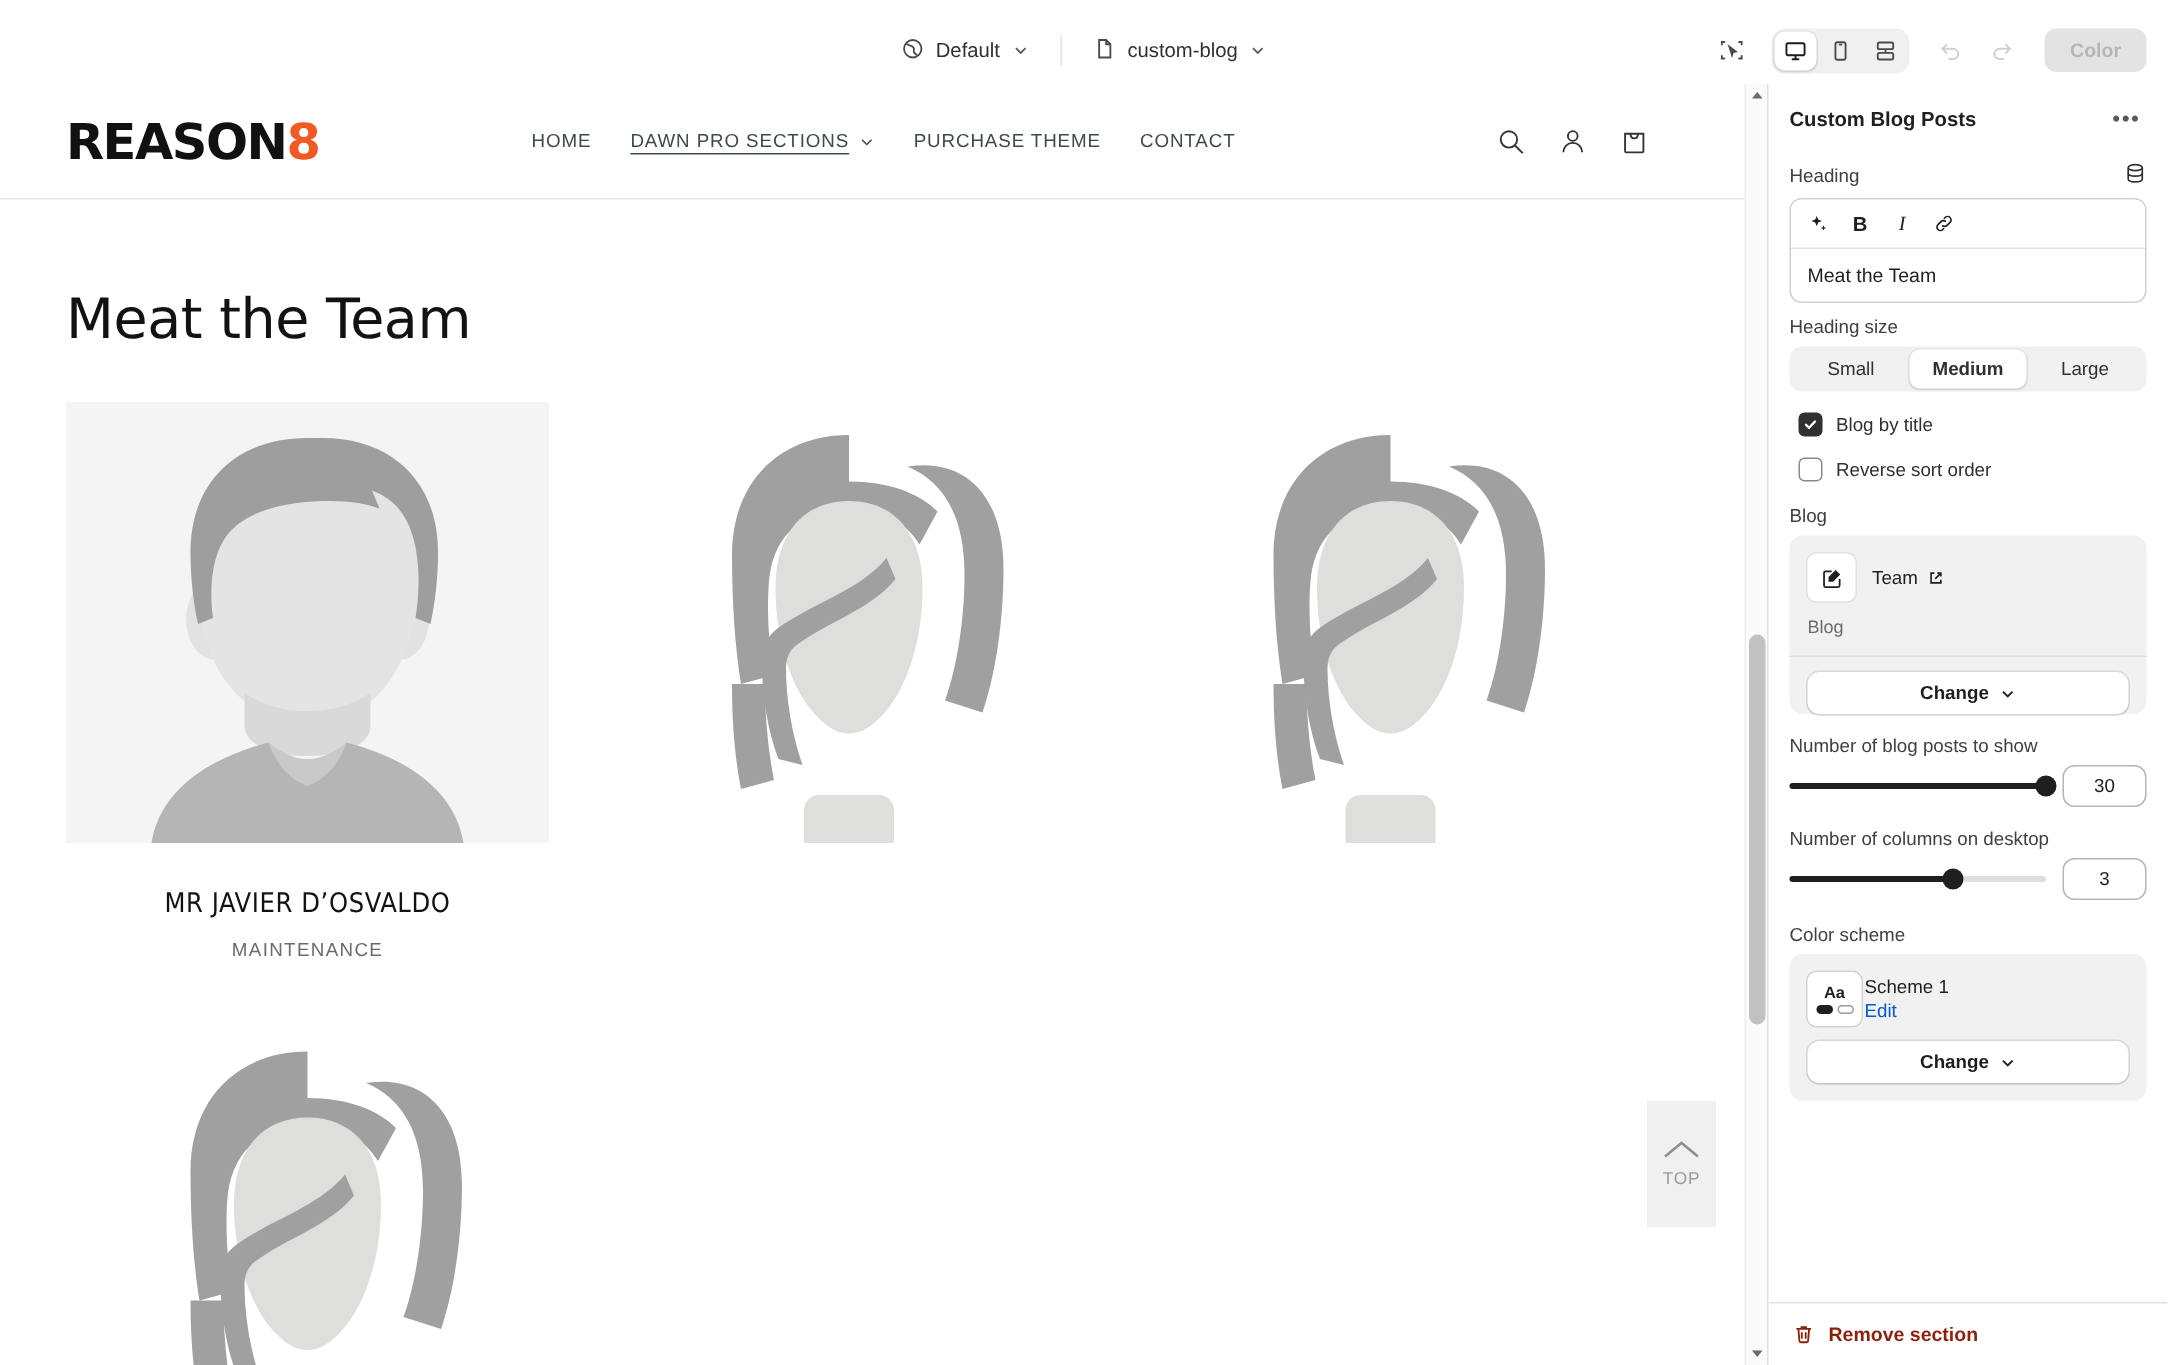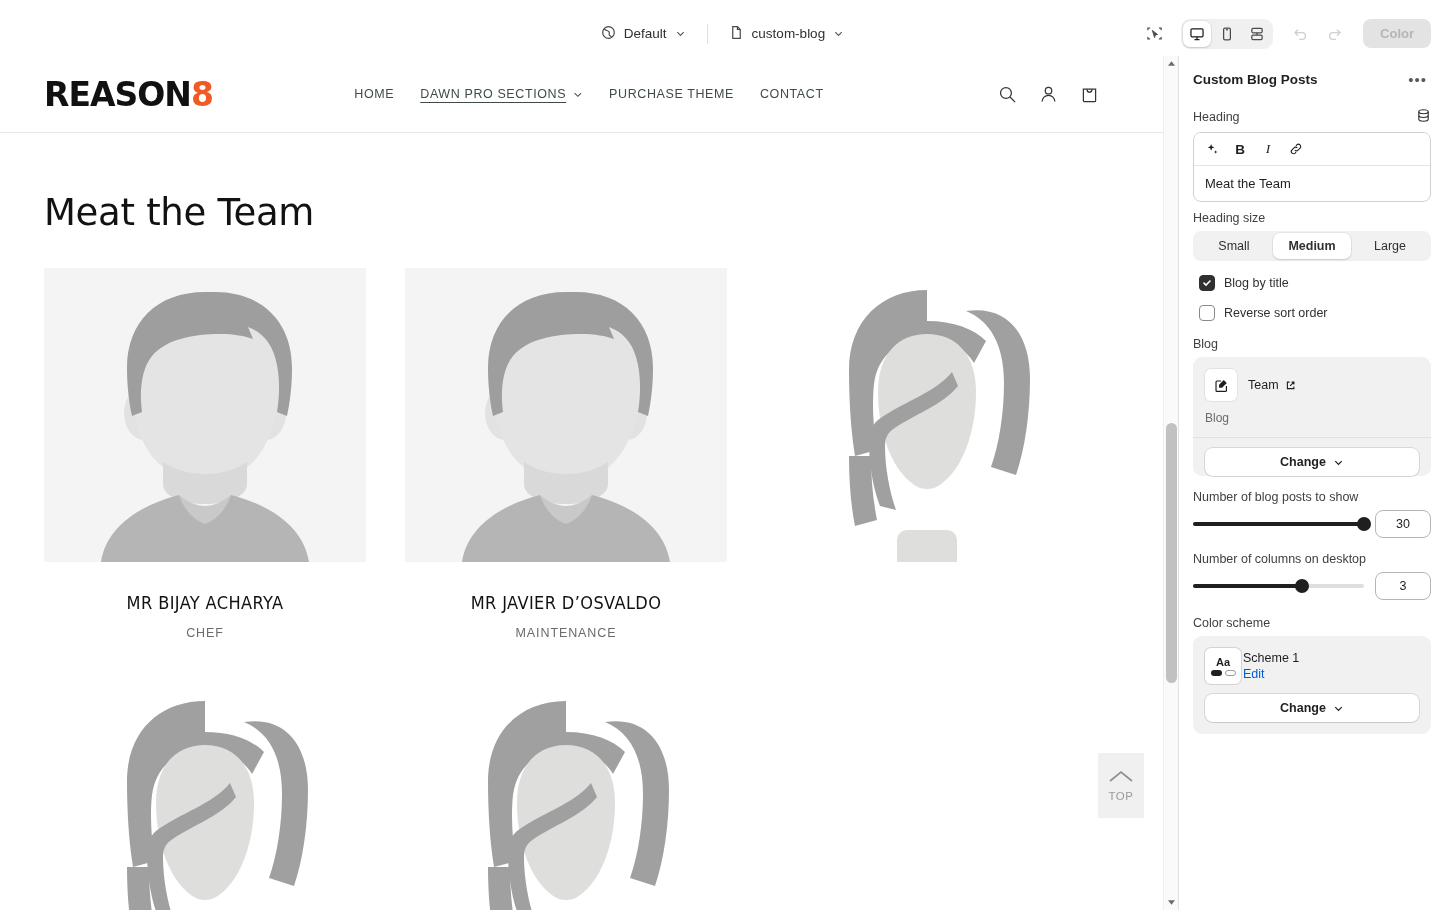--- a/index.html
+++ b/index.html
@@ -111,21 +111,21 @@
     font-family: "DejaVu Sans Condensed", "DejaVu Sans", sans-serif;
   }
   .card-role {
     margin-top: 13px; text-align: center;
     font-size: 12.5px; letter-spacing: .9px; color: #6b6b6b;
   }
 
   
   #to-top {
     position: absolute; right: 34px; bottom: 92px;
-    width: 46px; height: 65px; background: #f0f0f0;
+    width: 46px; height: 84px; background: #f0f0f0;
     display: flex; flex-direction: column; align-items: center;
     justify-content: center; gap: 7px; cursor: pointer; margin-left: 33px;
   }
   #to-top .t-lbl { font-size: 11.5px; color: #9a9a9a; letter-spacing: .5px; }
 
   
   #pv-scroll {
     position: absolute; top: 56px; right: 267px;
     width: 15px; height: 854px; background: #fafafa;
     border-left: 1px solid #eee;
@@ -380,36 +380,20 @@
         </svg>
       </span>
     </div>
   </div>
 
   <h1 id="page-title">Meat the Team</h1>
 
   <div id="grid">
 
 
-    <div>
-      <div class="card-img">
-        <svg width="322" height="294" viewBox="0 0 322 294">
-          <rect width="322" height="294" fill="#f4f4f4"></rect>
-          <ellipse cx="100" cy="145" rx="20" ry="27" fill="#e2e2e2"></ellipse>
-          <ellipse cx="222" cy="145" rx="20" ry="27" fill="#e2e2e2"></ellipse>
-          <path d="M161 29c-47 0-75 30-75 74 0 40 8 72 28 92 13 13 29 20 47 20s34-7 47-20c20-20 28-52 28-92 0-44-28-74-75-74z" fill="#e4e4e4"></path>
-          <path d="M161 24c-48 0-78 30-78 76 0 18 2 34 5 48l10-4c-3-22 0-44 10-56 14-17 42-22 68-22 14 0 25 2 33 5l-5-12c14 5 23 16 27 30 5 16 5 37 2 55l10 4c3-14 5-30 5-48 0-46-30-76-77-76z" fill="#9e9e9e"></path>
-          <path d="M161 206c-16 0-30-4-42-12v22c0 12 18 20 42 20s42-8 42-20v-22c-12 8-26 12-42 12z" fill="#d9d9d9"></path>
-          <path d="M57 294c6-38 43-58 78-67 9 10 17 15 26 15s17-5 26-15c35 9 72 29 78 67z" fill="#b5b5b5"></path>
-          <path d="M135 227c5 14 13 24 26 29 13-5 21-15 26-29-9 7-17 11-26 11s-17-4-26-11z" fill="#c9c9c9"></path>
-        </svg>
-      </div>
-      <div class="card-name">MR BIJAY ACHARYA</div>
-      <div class="card-role">CHEF</div>
-    </div>
 
     <div>
       <div class="card-img">
         <svg width="322" height="294" viewBox="0 0 322 294">
           <rect width="322" height="294" fill="#f4f4f4"></rect>
           <ellipse cx="100" cy="145" rx="20" ry="27" fill="#e2e2e2"></ellipse>
           <ellipse cx="222" cy="145" rx="20" ry="27" fill="#e2e2e2"></ellipse>
           <path d="M161 29c-47 0-75 30-75 74 0 40 8 72 28 92 13 13 29 20 47 20s34-7 47-20c20-20 28-52 28-92 0-44-28-74-75-74z" fill="#e4e4e4"></path>
           <path d="M161 24c-48 0-78 30-78 76 0 18 2 34 5 48l10-4c-3-22 0-44 10-56 14-17 42-22 68-22 14 0 25 2 33 5l-5-12c14 5 23 16 27 30 5 16 5 37 2 55l10 4c3-14 5-30 5-48 0-46-30-76-77-76z" fill="#9e9e9e"></path>
           <path d="M161 206c-16 0-30-4-42-12v22c0 12 18 20 42 20s42-8 42-20v-22c-12 8-26 12-42 12z" fill="#d9d9d9"></path>
@@ -620,13 +604,22 @@
       </div>
       <div class="change-btn" style="margin-bottom:0">
         <span>Change</span>
         <svg class="chev" viewBox="0 0 12 12" fill="none" stroke="#1f1f1f" stroke-width="1.4">
             <path d="M2.5 4.5 6 8l3.5-3.5"></path>
           </svg>
       </div>
     </div>
   </div>
 
+  <div id="panel-foot">
+    <svg width="15" height="15" viewBox="0 0 16 16" fill="none" stroke="#8e1f0b" stroke-width="1.3">
+      <path d="M2.8 4.2h10.4"></path>
+        <path d="M6.4 4.2V2.9h3.2v1.3"></path>
+      <path d="M4.2 4.2l.7 8.6a1 1 0 0 0 1 .9h4.2a1 1 0 0 0 1-.9l.7-8.6"></path>
+      <path d="M6.6 6.6v4.6M9.4 6.6v4.6"></path>
+    </svg>
+    <span id="remove-label">Remove section</span>
+  </div>
 </div>
 
 </body></html>

